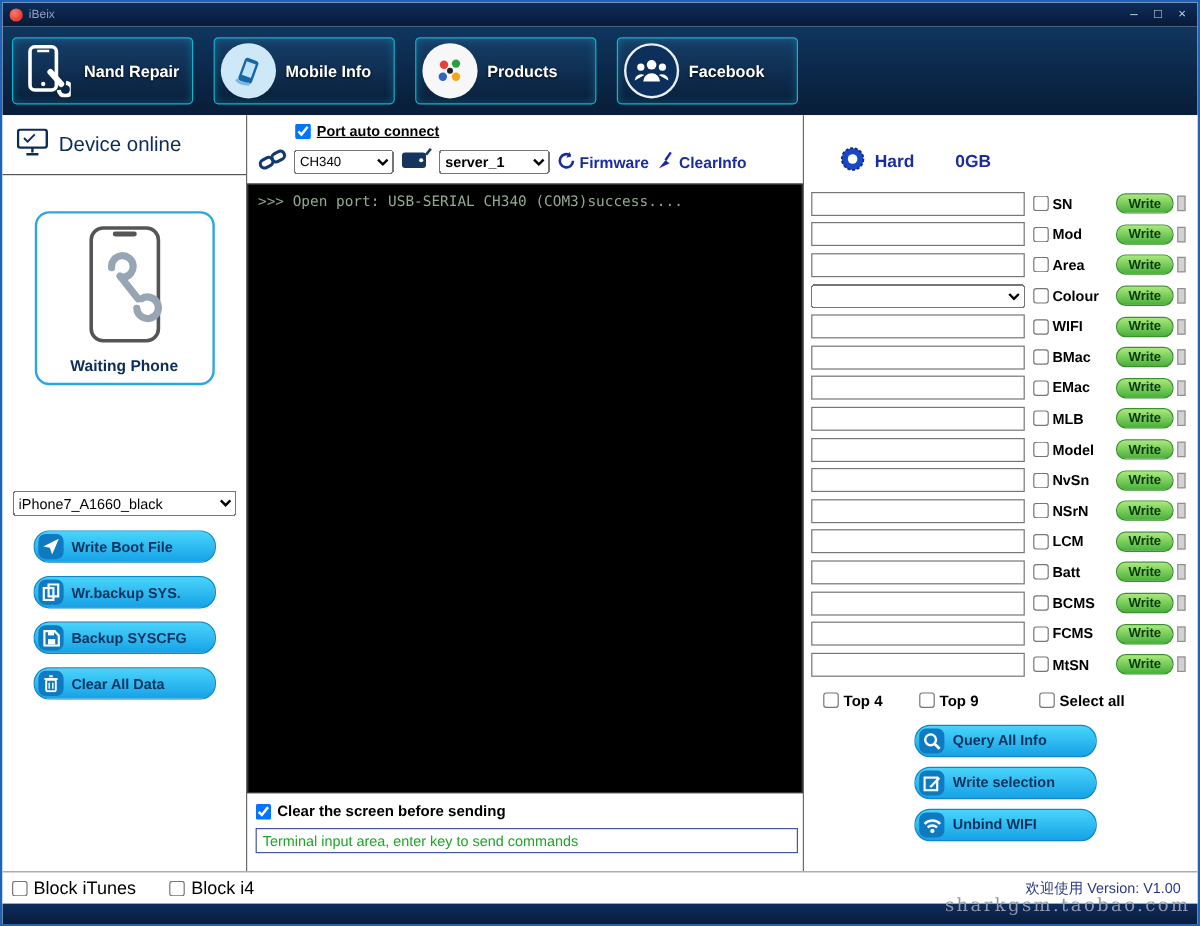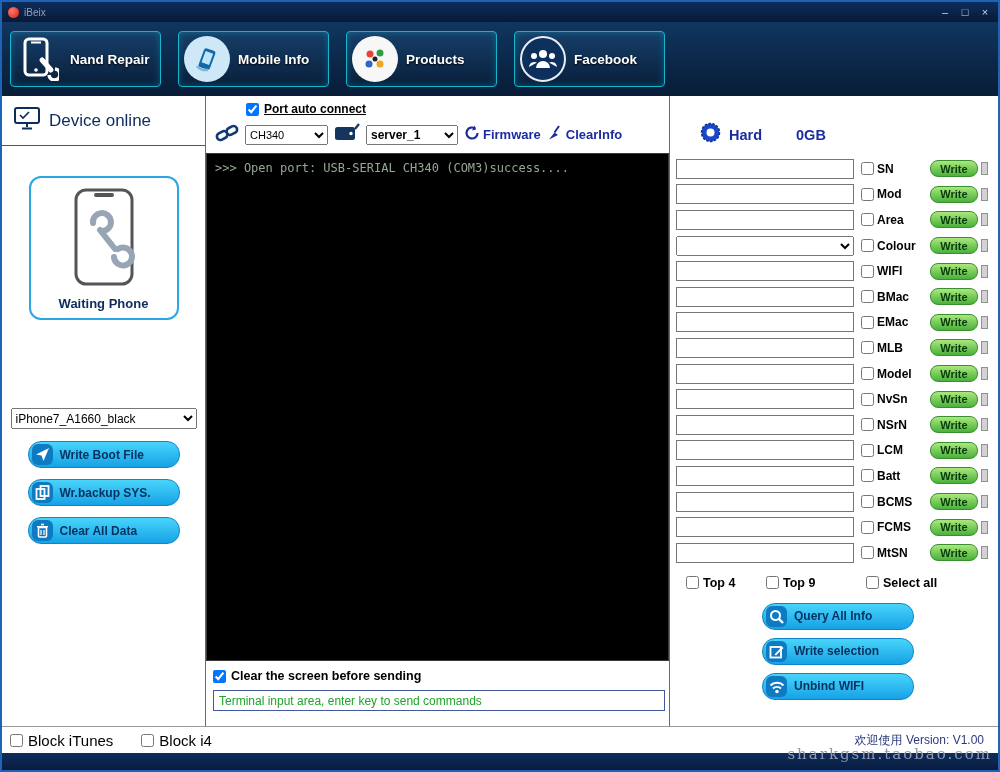--- a/index.html
+++ b/index.html
@@ -239,20 +239,30 @@
         <span class="cy-label">Write Boot File</span>
       </button>
       <button class="cy-btn side-btn">
         <span class="cy-icon">
           <svg width="15" height="15" viewBox="0 0 15 15">
             <rect x="1.5" y="4" width="8" height="10" fill="none" stroke="#fff" stroke-width="1.8"></rect>
             <rect x="5.5" y="1" width="8" height="10" fill="none" stroke="#fff" stroke-width="1.8"></rect>
           </svg>
         </span>
         <span class="cy-label">Wr.backup SYS.</span>
+      </button>
+      <button class="cy-btn side-btn">
+        <span class="cy-icon">
+          <svg width="15" height="15" viewBox="0 0 15 15">
+            <path d="M2 2 h8.5 L14 5.5 V14 H2 Z" fill="none" stroke="#fff" stroke-width="1.8"></path>
+            <rect x="5" y="8.5" width="6" height="4.5" fill="#fff"></rect>
+            <rect x="5" y="2.5" width="5" height="3" fill="#fff"></rect>
+          </svg>
+        </span>
+        <span class="cy-label">Backup SYSCFG</span>
       </button>
       <button class="cy-btn side-btn">
         <span class="cy-icon">
           <svg width="15" height="15" viewBox="0 0 15 15">
             <rect x="3.5" y="4.5" width="8" height="9.5" rx="1" fill="none" stroke="#fff" stroke-width="1.6"></rect>
             <line x1="2" y1="3.8" x2="13" y2="3.8" stroke="#fff" stroke-width="1.6"></line>
             <line x1="6" y1="1.5" x2="9" y2="1.5" stroke="#fff" stroke-width="1.6"></line>
             <line x1="6" y1="7" x2="6" y2="12" stroke="#fff" stroke-width="1.2"></line>
             <line x1="9" y1="7" x2="9" y2="12" stroke="#fff" stroke-width="1.2"></line>
           </svg>

